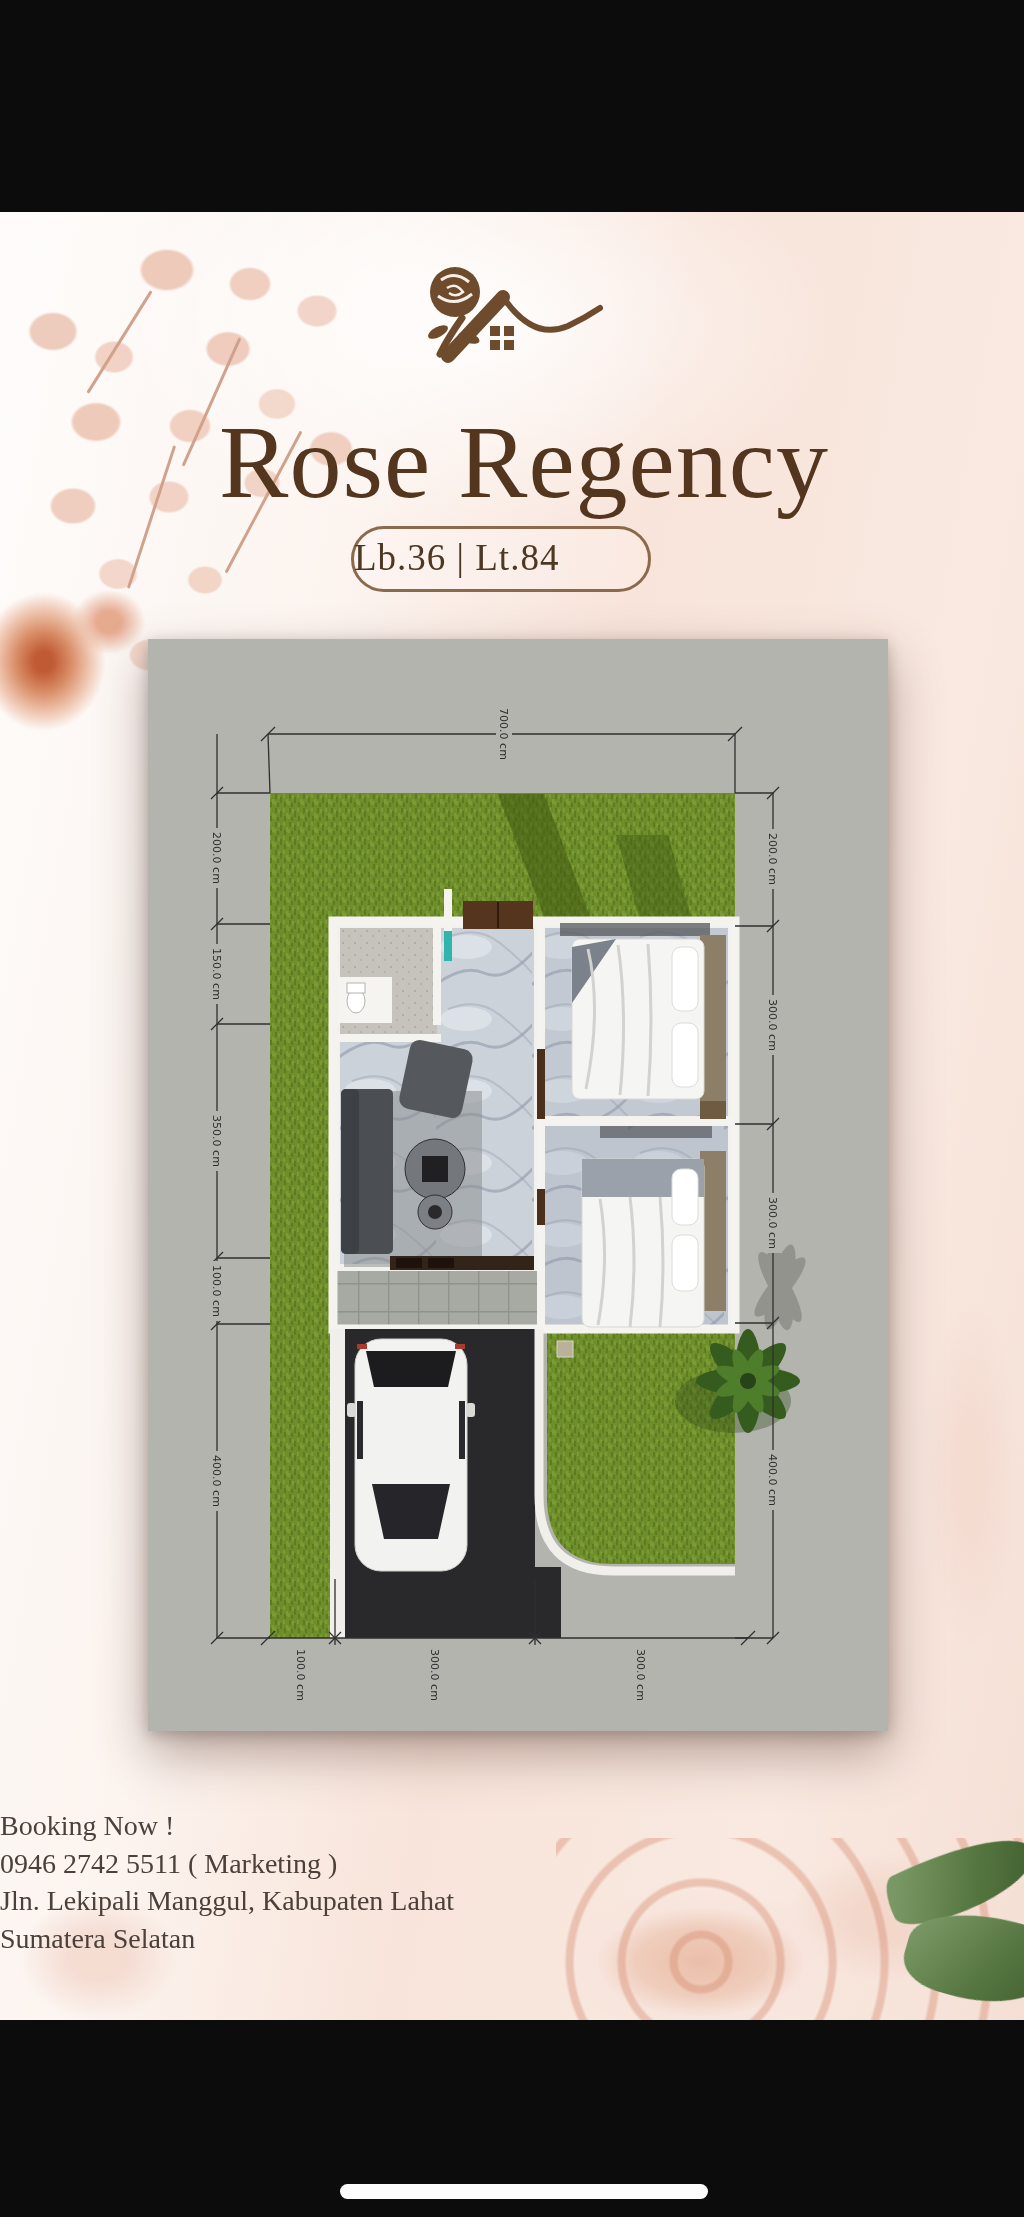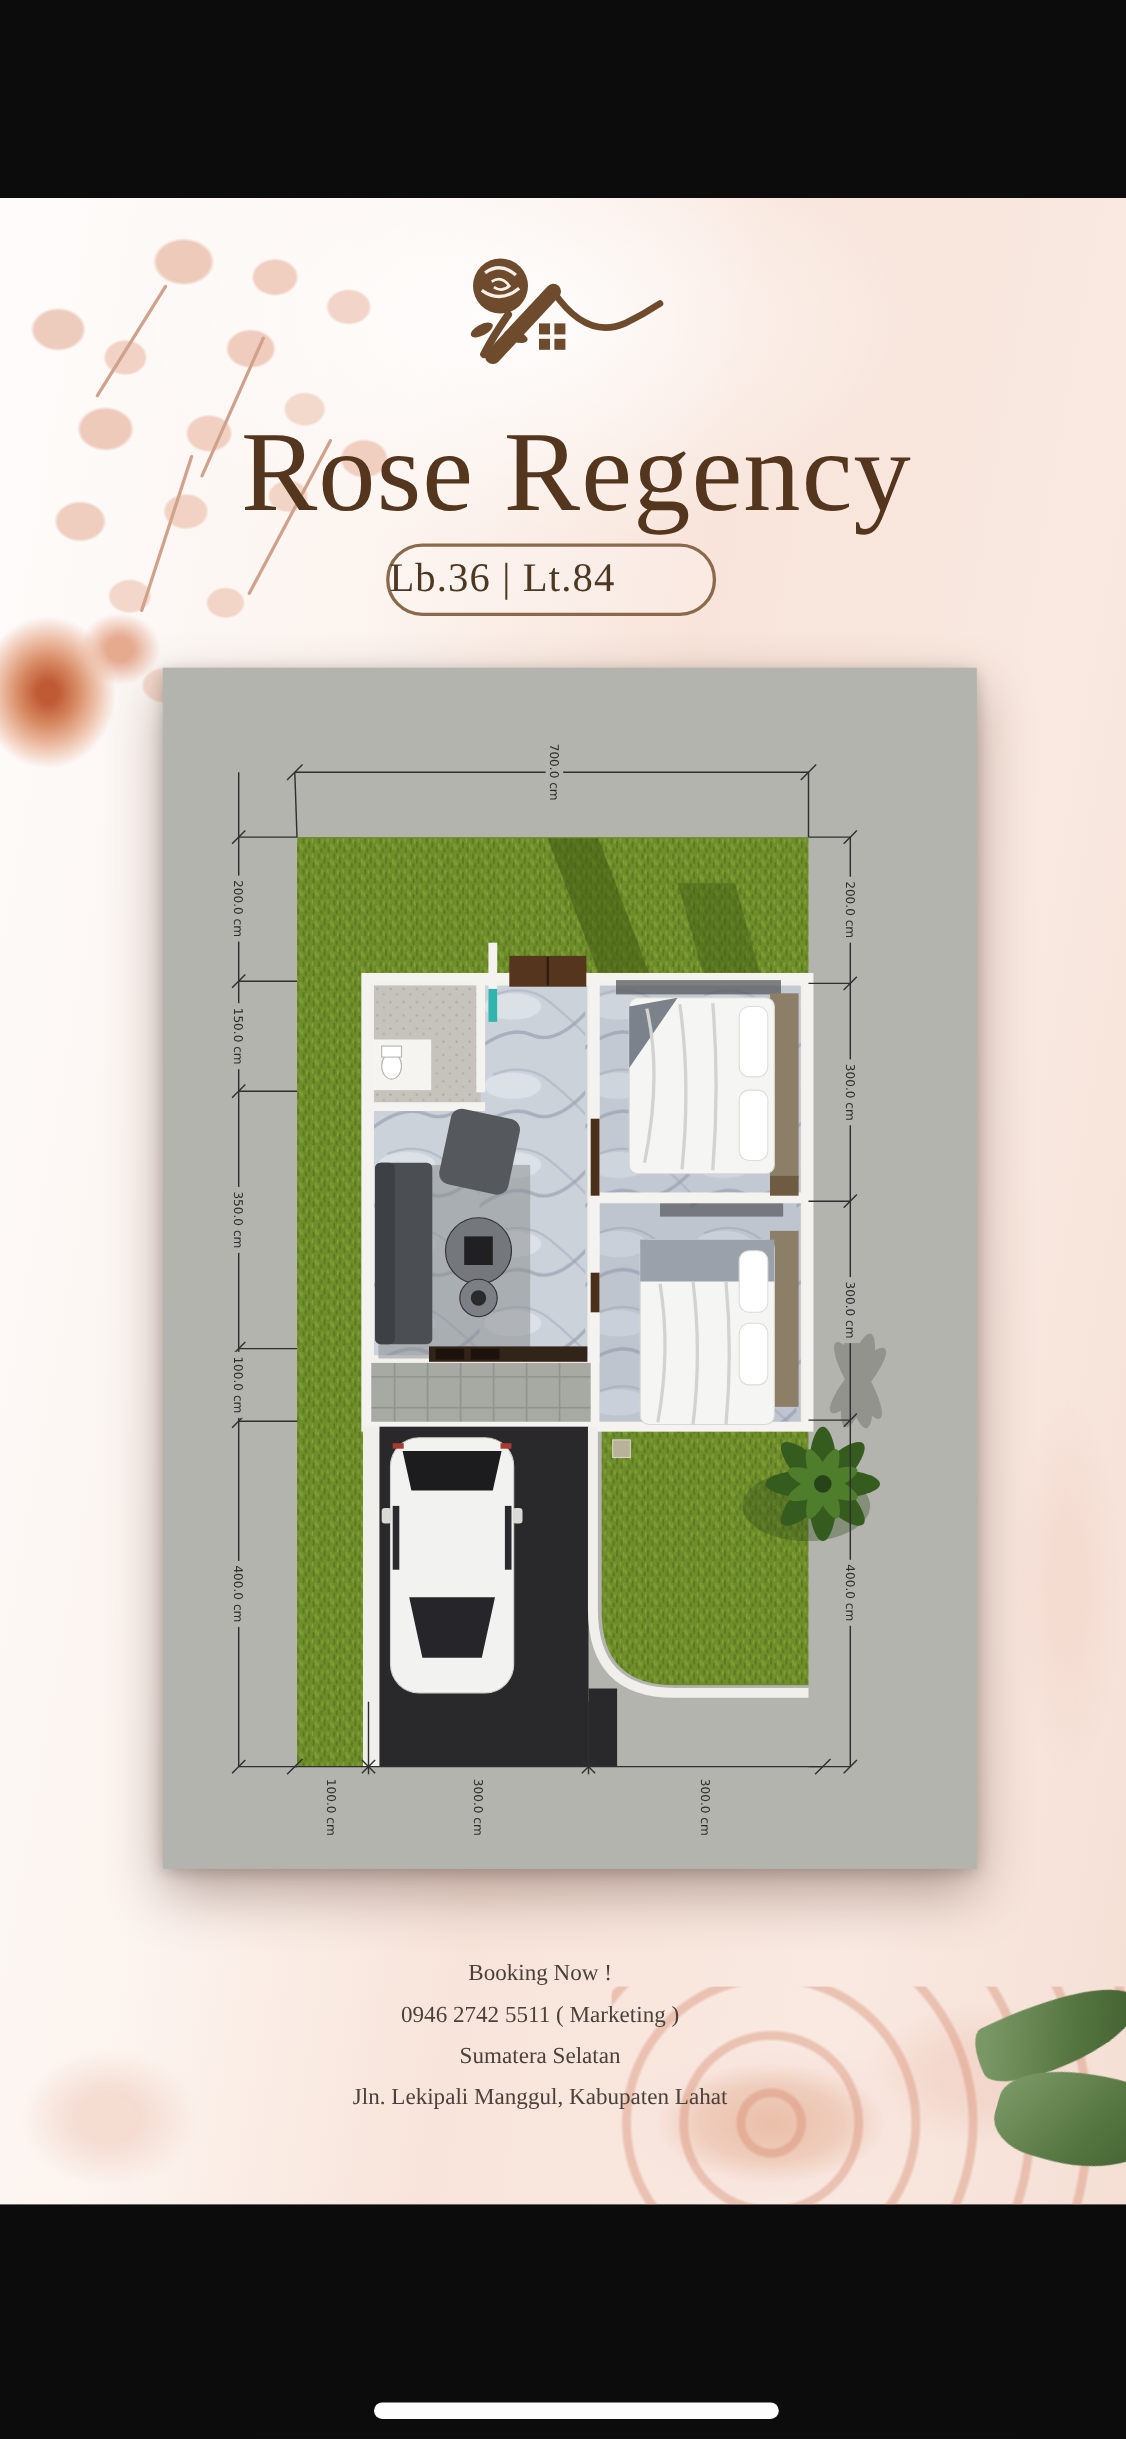--- a/index.html
+++ b/index.html
@@ -2,21 +2,21 @@
 <html><head>
 <meta charset="utf-8">
 <style>
   html,body{margin:0;padding:0;background:#222;}
   .screen{position:relative;width:1024px;height:2217px;overflow:hidden;background:#0c0c0c;margin:0 auto;
           font-family:"Liberation Serif", serif;}
   .bar{position:absolute;left:0;width:1024px;background:#0c0c0c;}
   .bar.top{top:0;height:196px;}
   .bar.bottom{top:2020px;height:197px;}
   .home-indicator{position:absolute;left:340px;top:2184px;width:368px;height:15px;border-radius:8px;background:#fdfdfd;}
-  .poster{position:absolute;left:0;top:180px;width:1024px;height:1824px;overflow:hidden;
+  .poster{position:absolute;left:0;top:212px;width:1024px;height:1824px;overflow:hidden;
     background:
       radial-gradient(520px 300px at 46% 6%, rgba(255,255,255,.9) 0%, rgba(255,255,255,0) 70%),
       linear-gradient(100deg,#fefcfb 0%,#fcf4ef 30%,#f8e4da 52%,#f9e9e0 78%,#f5dfd5 100%);}
   
   .petals-tl{position:absolute;left:0;top:0;width:480px;height:480px;background-repeat:no-repeat;filter:blur(.4px);
     background-image:
       radial-gradient(closest-side,#eecabb 62%,rgba(238,202,187,0) 72%),
       radial-gradient(closest-side,#f0cfc1 62%,rgba(240,207,193,0) 72%),
       radial-gradient(closest-side,#eeccbd 62%,rgba(238,204,189,0) 72%),
       radial-gradient(closest-side,#f1d2c5 62%,rgba(241,210,197,0) 72%),
@@ -56,21 +56,21 @@
   
   .logo{position:absolute;left:400px;top:40px;}
   .title{position:absolute;left:0;top:196px;width:1024px;text-align:center;font-size:104px;line-height:108px;
          color:#53361d;transform:translateX(12px);letter-spacing:1px;}
   .badge{position:absolute;left:351px;top:314px;width:294px;height:60px;border:3px solid #8a6a4a;border-radius:34px;
          text-align:left;font-size:37px;line-height:58px;color:#4c3823;letter-spacing:1px;background:rgba(255,252,250,.25);}
   
   .card{position:absolute;left:148px;top:427px;width:740px;height:1092px;background:#b3b4ae;
         box-shadow:0 22px 48px rgba(85,55,45,.42), 0 4px 14px rgba(0,0,0,.22);}
   
-  .footer{position:absolute;left:0;top:1595px;width:982px;text-align:center;color:#4b403a;font-size:21px;line-height:37.5px;}
+  .footer{position:absolute;left:0;top:1595px;width:982px;text-align:left;color:#4b403a;font-size:28px;line-height:37.5px;}
   .dim-label{font-family:"DejaVu Sans", sans-serif;font-size:11px;fill:#2e2e2e;}
 </style>
 </head>
 <body>
 
 <div class="screen">
   <div class="bar top"></div>
 
   <div class="poster">
 
@@ -321,20 +321,20 @@
           <text class="dim-label" transform="rotate(90 153 1036)" x="153" y="1040" text-anchor="middle" stroke="none">100.0 cm</text>
           <text class="dim-label" transform="rotate(90 287 1036)" x="287" y="1040" text-anchor="middle" stroke="none">300.0 cm</text>
           <text class="dim-label" transform="rotate(90 493 1036)" x="493" y="1040" text-anchor="middle" stroke="none">300.0 cm</text>
         </g>
       </svg>
     </div>
 
     <div class="footer">
       <div>Booking Now !</div>
       <div>0946 2742 5511 ( Marketing )</div>
+      <div>Jln. Lekipali Manggul, Kabupaten Lahat</div>
       <div>Sumatera Selatan</div>
-      <div>Jln. Lekipali Manggul, Kabupaten Lahat</div>
     </div>
   </div>
 
   <div class="bar bottom"></div>
   <div class="home-indicator"></div>
 </div>
 
 </body></html>

